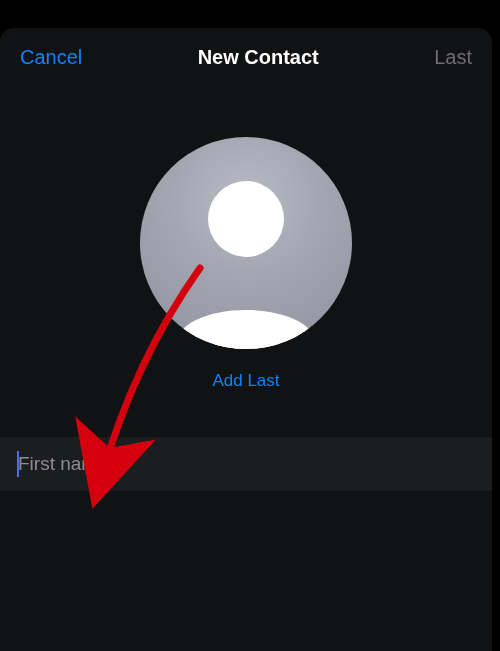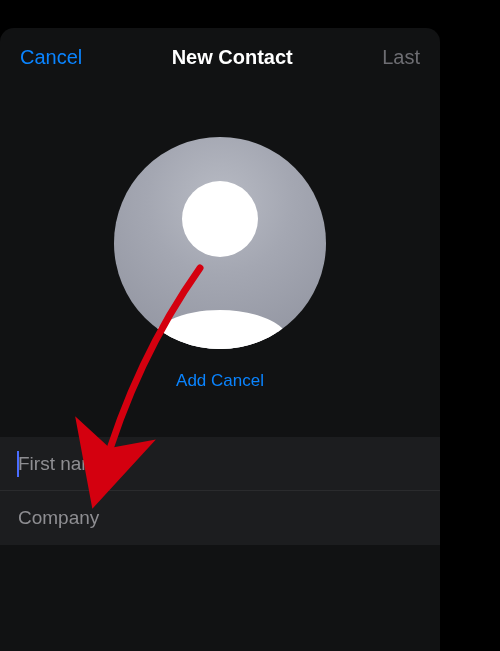--- a/index.html
+++ b/index.html
@@ -14,21 +14,21 @@
     .backdrop {
       position: absolute;
       top: 0; left: 0;
       width: 500px; height: 651px;
       background: #000;
     }
     .sheet {
       position: absolute;
       top: 28px;
       left: 0;
-      width: 440px;
+      width: 492px;
       height: 623px;
       background: #111213;
       border-top-left-radius: 14px;
       border-top-right-radius: 14px;
       overflow: hidden;
     }
     .nav {
       display: flex;
       align-items: center;
       justify-content: space-between;
@@ -138,30 +138,27 @@
   </div>
 
   <div class="avatar-wrap">
     <div class="avatar">
       <svg viewBox="0 0 212 212">
         <circle cx="106" cy="82" r="38" fill="#ffffff"></circle>
         <path d="M 34 212 C 34 160, 178 160, 178 212 Z" fill="#ffffff"></path>
         <path d="M 28 214 Q 106 140 184 214 L 184 260 L 28 260 Z" fill="#ffffff"></path>
       </svg>
     </div>
-    <button class="add-photo">Add Cancel</button>
+    <button class="add-photo">Add Last</button>
   </div>
 
   <div class="fields">
     <div class="field">
       <span class="cursor-mark"></span>
       <input type="text" placeholder="First name" style="">
-    </div>
-    <div class="field">
-      <input type="text" placeholder="Company" style="">
     </div>
   </div>
 </div>
 
 <svg class="arrow-overlay" viewBox="0 0 500 651">
   <defs>
     <marker id="ah" markerWidth="12" markerHeight="12" refX="7" refY="6" orient="auto">
       <path d="M0,0 L12,6 L0,12 L3,6 Z" fill="#d4000f"></path>
     </marker>
   </defs>

